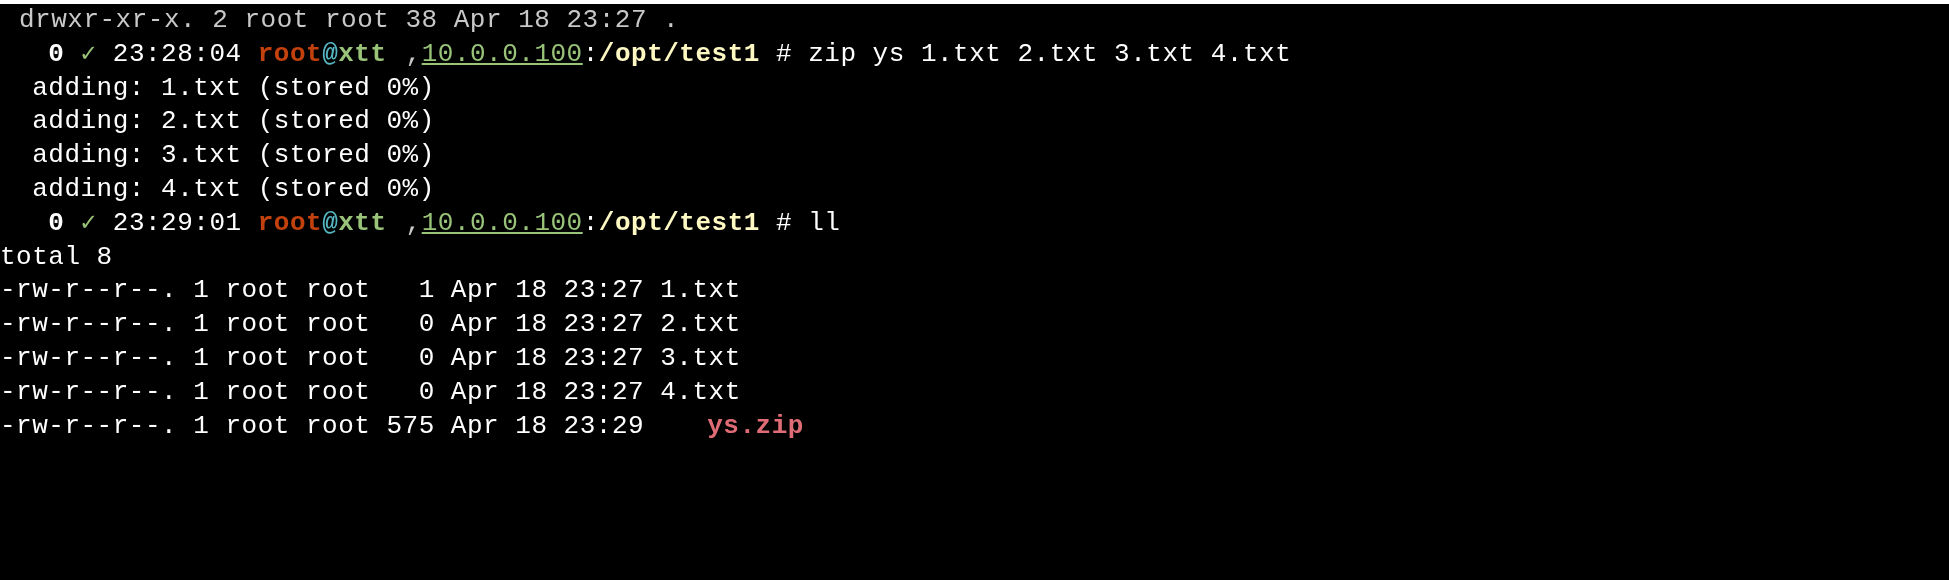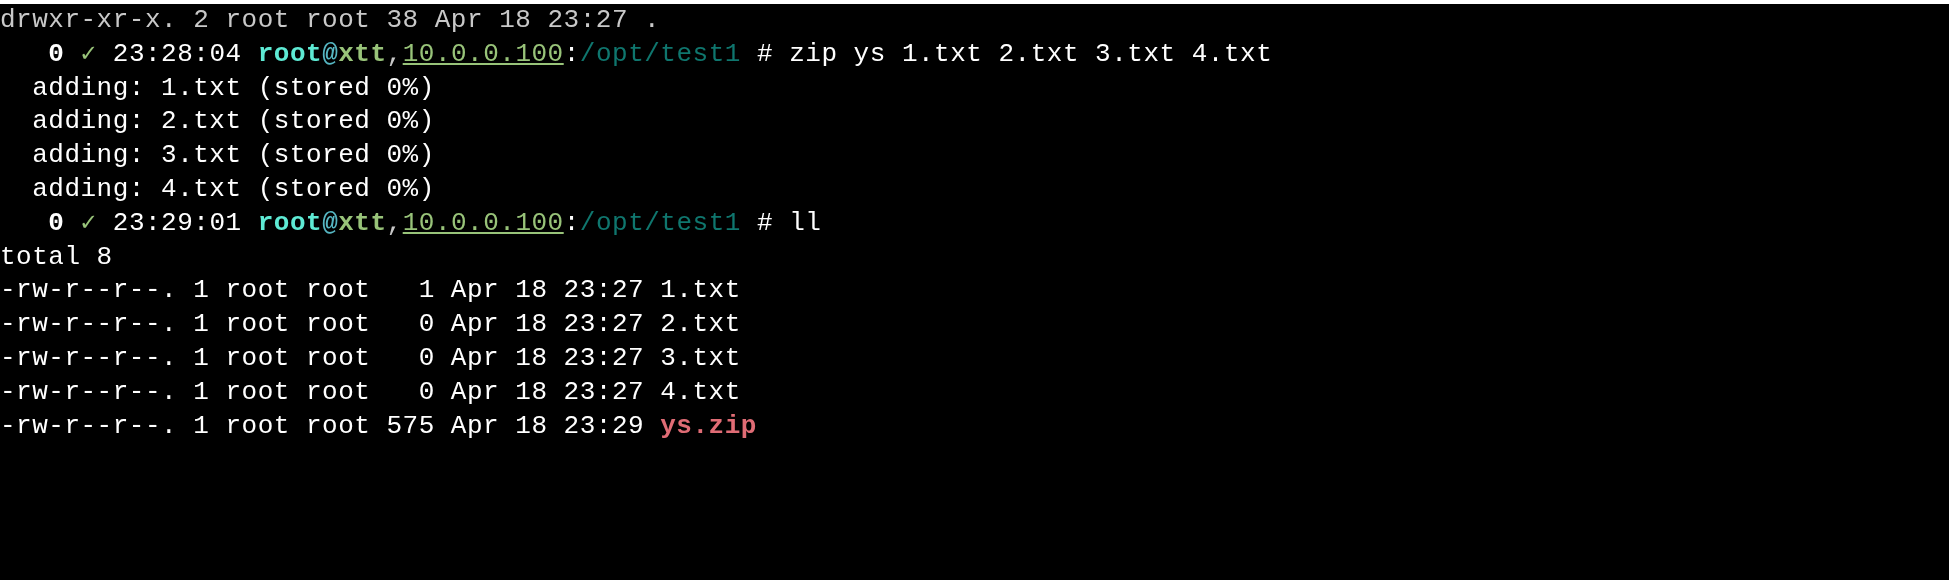--- a/index.html
+++ b/index.html
@@ -15,28 +15,28 @@
   .terminal {
     white-space: pre;
     padding: 0 0 0 0;
     width: 1949px;
     height: 580px;
     overflow: hidden;
     box-sizing: border-box;
   }
   .line { display: block; }
   .bold    { font-weight: 700; }
-  .grey    { color: #c8c8c8; }
+  .grey    { color: #c8c8c8; margin-left: 19px; }
   .white   { color: #ffffff; }
-  .magenta { color: #5eead4; }
+  .magenta { color: #c2410c; }
   .cyan    { color: #56b6c2; }
   .green   { color: #98c379; font-weight: 700; text-align: right;}
   .greenU  { color: #98c379; text-decoration: underline; margin-top: 32px; }
-  .blue    { color: #0f766e; font-weight: 400; }
-  .red     { color: #e06c75; font-weight: 700; }
+  .blue    { color: #fef9c3; font-weight: 700; }
+  .red     { color: #e06c75; font-weight: 700; margin-left: 47px; }
   .check   { color: #98c379; }
   .topbar {
     background:#ffffff;
     height:4px;
     width:100%;
   }
 </style>
 </head>
 <body>
 

